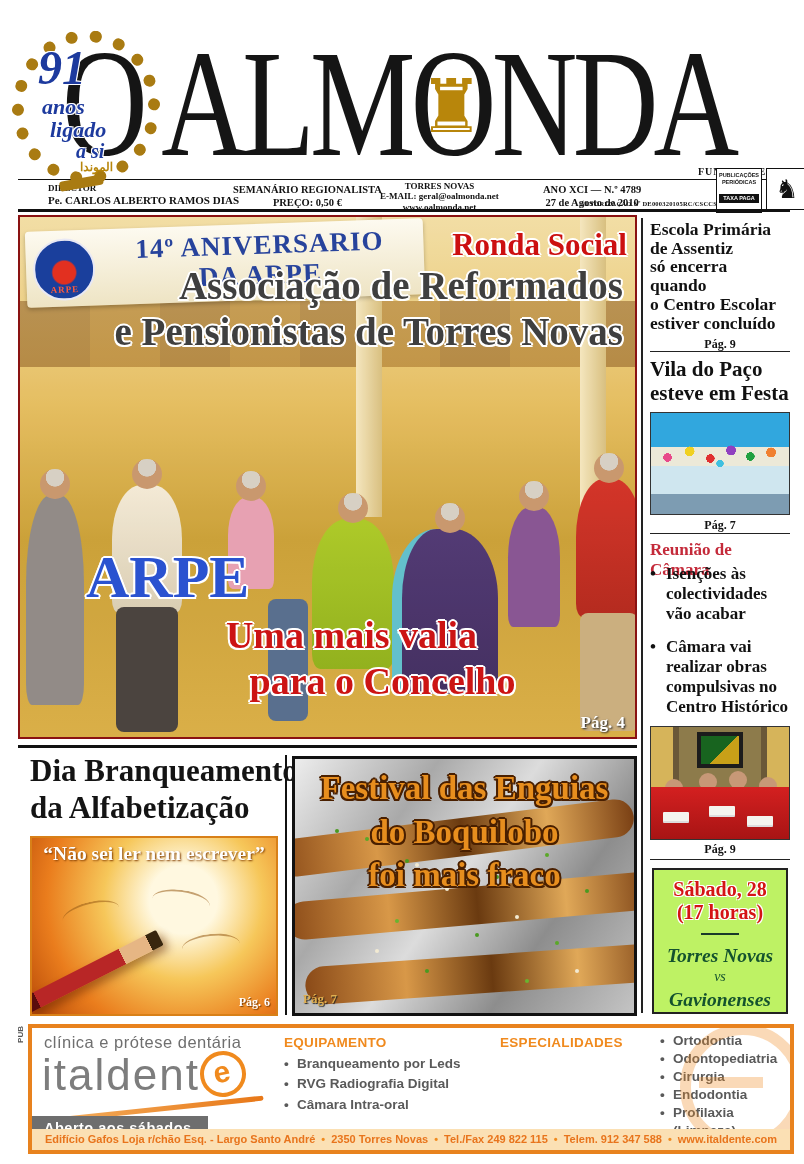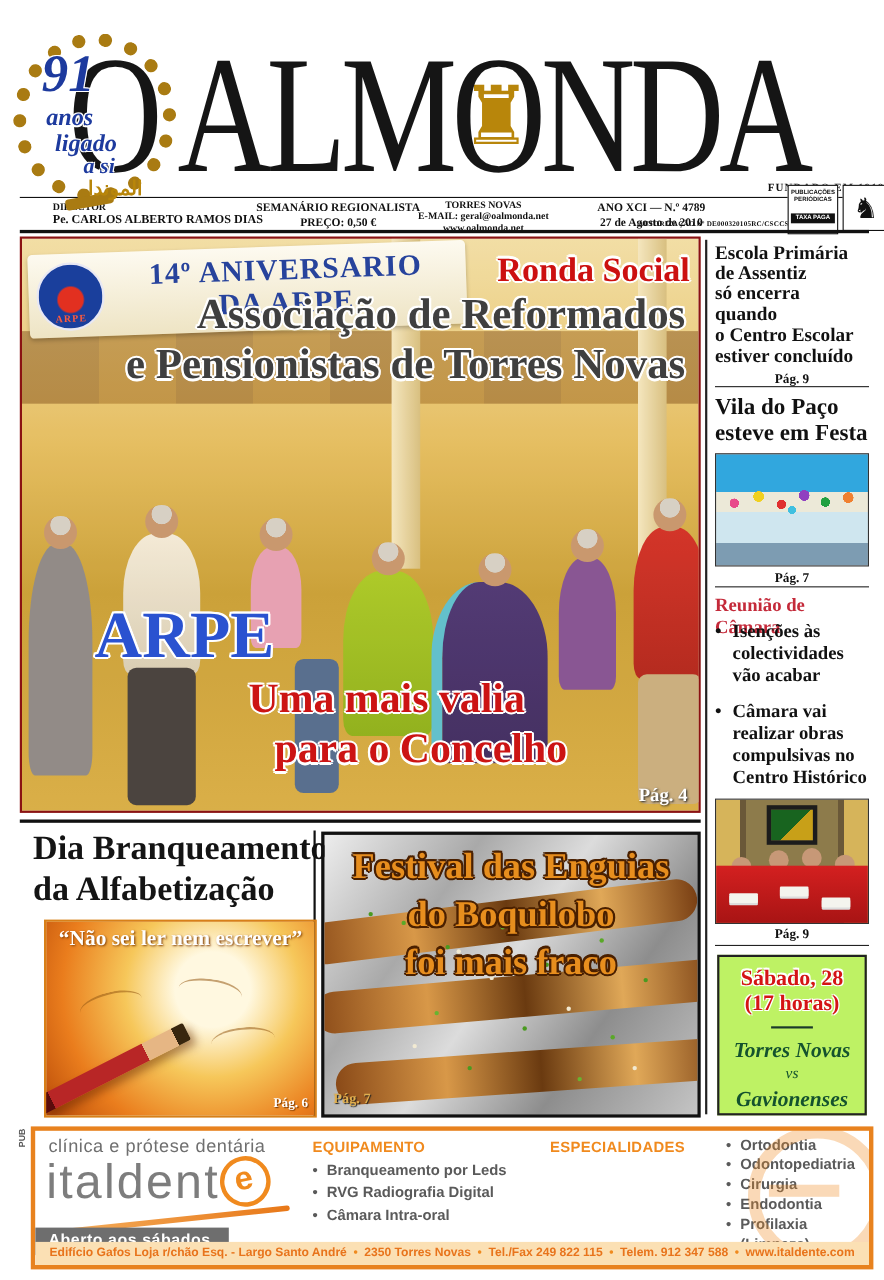--- a/index.html
+++ b/index.html
@@ -19,21 +19,21 @@
   #wreath{position:absolute;left:12px;top:30px;width:124px;height:130px;border-radius:50%;
       border:12px dotted #a97b12;z-index:3;transform:rotate(8deg);}
   #wreath::after{content:"";position:absolute;left:46px;bottom:-16px;width:44px;height:10px;
       background:#a97b12;transform:rotate(-18deg);border-radius:3px;}
   .wtxt{position:absolute;z-index:4;color:#1d3a9e;font-style:italic;font-weight:bold;
       text-shadow:1px 1px 0 #fff,-1px -1px 0 #fff,1px -1px 0 #fff,-1px 1px 0 #fff;}
   #w91{left:38px;top:40px;font-size:48px;}
   #wanos{left:42px;top:94px;font-size:22px;}
   #wligado{left:50px;top:117px;font-size:22px;}
   #wasi{left:76px;top:140px;font-size:20px;}
-  #warabic{position:absolute;left:80px;top:160px;z-index:4;color:#b8860b;font-weight:bold;font-size:18px;}
+  #warabic{position:absolute;left:80px;top:160px;z-index:4;color:#b8860b;font-weight:bold;font-size:12px;}
   #founded{position:absolute;left:0;right:0;top:166px;text-align:right;font-weight:bold;
       font-size:10px;letter-spacing:1px;}
   
   #infobar{position:absolute;left:18px;top:179px;width:772px;height:29px;border-top:1px solid #111;}
   .ib{position:absolute;line-height:1.25;}
   #ib-director{left:30px;top:3px;font-size:9px;font-weight:bold;}
   #ib-director .nm{font-size:11px;}
   #ib-weekly{left:215px;top:3px;text-align:center;font-weight:bold;font-size:10.5px;}
   #ib-city{left:362px;top:1px;text-align:center;font-weight:bold;font-size:9px;line-height:1.15;}
   #ib-ed{left:525px;top:3px;text-align:center;font-weight:bold;font-size:10.5px;}
@@ -125,21 +125,21 @@
   #match .red{color:#d41414;font-weight:bold;font-size:20px;line-height:1.15;
       text-shadow:1px 1px 0 #fff,-1px -1px 0 #fff,1px -1px 0 #fff,-1px 1px 0 #fff;}
   #match .div{width:38px;margin:9px auto 8px;border-top:2px solid #1a3a2a;}
   #match .team{color:#14522e;font-style:italic;font-weight:bold;font-size:19.5px;line-height:1.3;}
   #match .vs{color:#14522e;font-style:italic;font-size:14px;line-height:1.3;}
   
   #botrule{position:absolute;left:18px;top:745px;width:619px;height:3px;background:#111;}
   #bl-title{position:absolute;left:30px;top:753px;font-weight:bold;font-size:31px;line-height:1.18;color:#141414;}
   #vdiv{position:absolute;left:285px;top:755px;width:2px;height:260px;background:#111;}
   #pencil-photo{position:absolute;left:30px;top:836px;width:244px;height:176px;border:2px solid #d88018;overflow:hidden;
-      background:radial-gradient(circle at 62% 35%,#fff8e0 0 18%,#f6c75a 42%,#ea7d1d 72%,#b84a08 100%);margin-left:10px;}
+      background:radial-gradient(circle at 62% 35%,#fff8e0 0 18%,#f6c75a 42%,#ea7d1d 72%,#b84a08 100%);}
   #pencil-photo .cap{position:absolute;left:0;right:0;top:5px;text-align:center;color:#fff;
       font-weight:bold;font-size:19.5px;text-shadow:1px 1px 2px #803c00;}
   #pencil-photo .scrib{position:absolute;width:58px;height:22px;border-top:2px solid rgba(150,90,20,.55);border-radius:50%;}
   #pencil-photo .pencil{position:absolute;left:-14px;bottom:34px;width:150px;height:17px;border-radius:2px;
       transform:rotate(-27deg);
       background:linear-gradient(90deg,#5a0c0c 0 8%,#b82626 8% 72%,#e6b684 72% 92%,#38260e 92%);
       box-shadow:3px 6px 8px rgba(90,30,0,.45);}
   #pencil-photo .pagref{position:absolute;right:6px;bottom:4px;color:#fff;text-shadow:1px 1px 1px #803c00;}
   #eel-photo{position:absolute;left:292px;top:756px;width:339px;height:254px;border:3px solid #111;overflow:hidden;
       background:linear-gradient(125deg,#ededed 0,#a9a9a9 28%,#dcdcdc 48%,#8d8d8d 72%,#c4c4c4 100%);}

